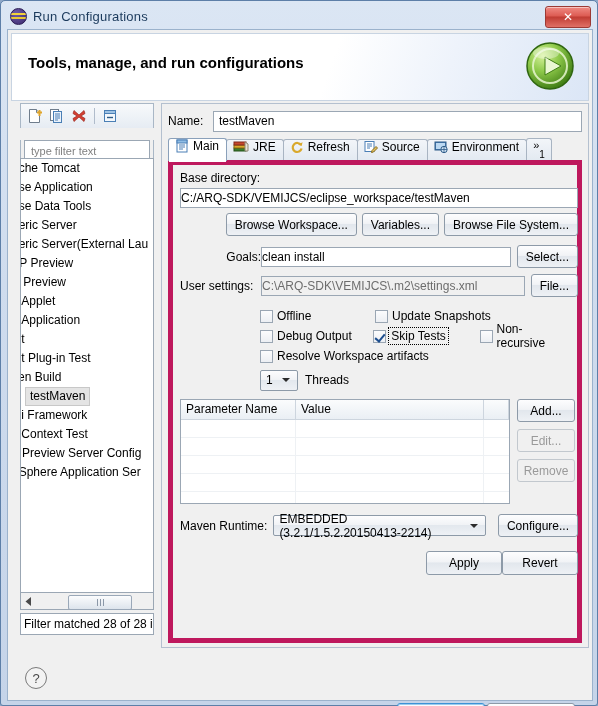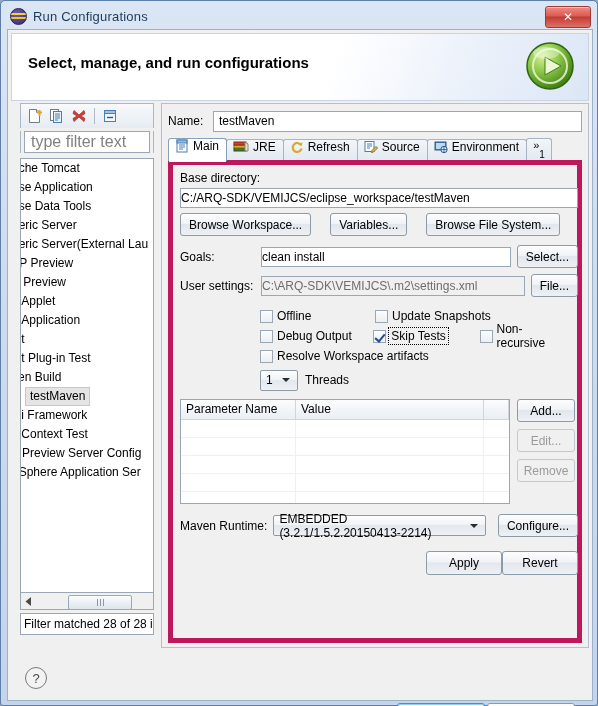--- a/index.html
+++ b/index.html
@@ -76,21 +76,21 @@
     height:25px;border:1px solid #a9b7c6;border-bottom:none;
     background:linear-gradient(180deg,#f7f9fb,#e6ecf3);
     display:flex;align-items:center;padding-left:3px;box-sizing:border-box;
   }
   .tbicon{width:22px;height:21px;display:flex;align-items:center;justify-content:center;cursor:pointer;}
   .tbsep{width:1px;height:16px;background:#b0bccb;margin:0 4px;}
   
   #filterbox{
     height:22px;border:1px solid #9ba7b4;background:#fff;
     display:flex;align-items:center;padding-left:6px;box-sizing:border-box;
-    margin:3px 3px 2px 3px;color:#808080;font-size:16px;
+    margin:12px 3px 2px 3px;color:#808080;font-size:11px;
   }
   #filterwrap{border-left:1px solid #a9b7c6;border-right:1px solid #a9b7c6;background:#f0f0f0;}
   
   #tree{
     position:absolute;left:0;top:55px;width:134px;height:435px;
     border:1px solid #9ba7b4;background:#fff;box-sizing:border-box;
     overflow:hidden;
   }
   .titem{
     height:19px;line-height:19px;font-size:12px;white-space:nowrap;
@@ -220,21 +220,21 @@
     <span class="ecl-logo"></span>
     <span class="ttl">Run Configurations</span>
     <div id="closebtn">
       <span>✕</span>
     </div>
   </div>
 
   <div id="client">
 
     <div id="banner">
-      <div class="hdr">Select, manage, and run configurations</div>
+      <div class="hdr">Tools, manage, and run configurations</div>
       <svg id="runbig" viewBox="0 0 52 52">
         <defs>
           <radialGradient id="gball" cx="35%" cy="28%" r="75%">
             <stop offset="0%" stop-color="#d6f29b"></stop>
             <stop offset="45%" stop-color="#8ec94a"></stop>
             <stop offset="100%" stop-color="#3f7d14"></stop>
           </radialGradient>
         </defs>
         <circle cx="26" cy="26" r="23" fill="url(#gball)" stroke="#2f6610" stroke-width="1.5"></circle>
         <circle cx="26" cy="26" r="17" fill="none" stroke="#e8f6cf" stroke-width="2" opacity=".85"></circle>
@@ -388,28 +388,28 @@
             <span>»</span>
             <span style="font-size:10px;align-self:flex-end;">1</span>
           </div>
         </div>
 
         <div id="tabbody">
 
           <div class="lbl">Base directory:</div>
           <div class="txt" style="margin-top:3px;width:398px;">C:/ARQ-SDK/VEMIJCS/eclipse_workspace/testMaven</div>
 
-          <div class="row" style="gap:19px;margin-top:5px;width:398px;">
+          <div class="row" style="justify-content:flex-end;gap:5px;margin-top:5px;width:398px;">
             <div class="btn">Browse Workspace...</div>
             <div class="btn">Variables...</div>
             <div class="btn">Browse File System...</div>
           </div>
 
           <div class="row" style="margin-top:9px;width:398px;">
-            <span class="lbl" style="width:81px;">Goals:</span>
+            <span class="lbl" style="width:81px;text-align:right;">Goals:</span>
             <div class="txt" style="flex:1;">clean install</div>
             <div class="btn" style="margin-left:6px;">Select...</div>
           </div>
 
 
           <div class="row" style="margin-top:6px;width:398px;">
             <span class="lbl" style="width:81px;">User settings:</span>
             <div class="txt ro" style="flex:1;">C:\ARQ-SDK\VEMIJCS\.m2\settings.xml</div>
             <div class="btn" style="margin-left:6px;">File...</div>
           </div>

